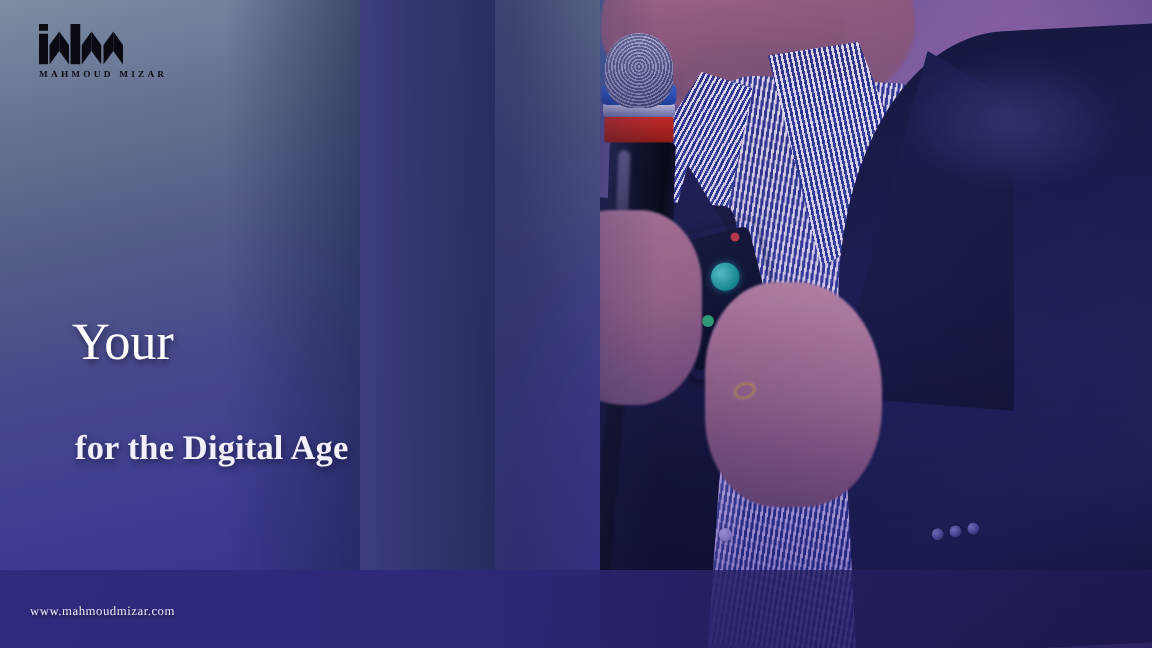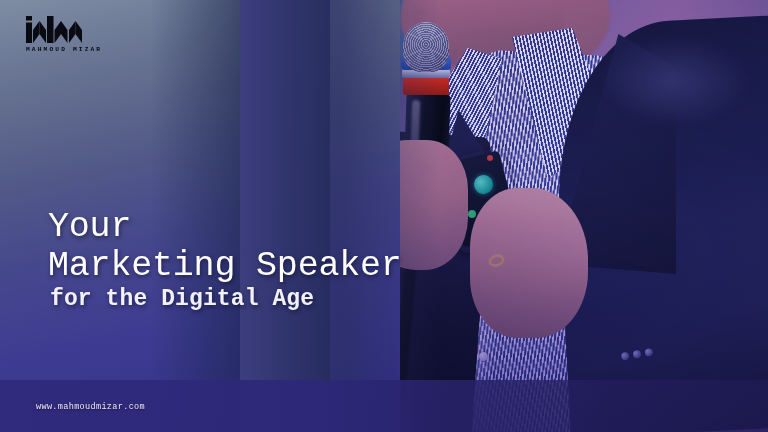--- a/index.html
+++ b/index.html
@@ -2,21 +2,21 @@
 <html><head>
 <meta charset="utf-8">
 <style>
   html,body{margin:0;padding:0;background:#1a1633;}
   *{box-sizing:border-box;}
 
   #stage{
     position:relative;
     width:768px;height:432px;
     overflow:hidden;
-    font-family:Liberation Mono, monospace;
+    font-family:Liberation Serif, serif;
     background:#be185d;
   }
 
   
   .photo{position:absolute;inset:0;overflow:hidden;}
 
   
   .backdrop{
     position:absolute;inset:0;
     background:
@@ -247,21 +247,20 @@
       rgba(47,42,124,.97) 0%,
       rgba(45,40,120,.95) 42%,
       rgba(40,34,104,.86) 62%,
       rgba(36,30,94,.72) 80%,
       rgba(33,28,88,.60) 100%);
   }
   .footer-url{
     position:absolute;left:20px;bottom:20px;
     color:#eceaf6;font-size:8.5px;letter-spacing:.35px;
     text-shadow:0 1px 2px rgba(0,0,0,.5);
-    margin-left:16px;
   }
 
   
   .logo{position:absolute;left:26px;top:16px;width:100px;}
   .logo-mark{display:block;width:63px;height:27px;}
   .logo-word{
     margin-top:3px;color:#0a0a12;font-size:6.2px;letter-spacing:2.15px;
     font-weight:700;white-space:nowrap;
   }
 
@@ -354,20 +353,19 @@
 
         <polygon points="86,54 86,28 99,10 99,36"></polygon>
         <polygon points="99,10 112,28 112,54 99,36"></polygon>
       </g>
     </svg>
     <div class="logo-word">MAHMOUD MIZAR</div>
   </div>
 
   <div class="headline">
     <span>Your</span>
-    <span class="l2">Marketing Speaker</span>
   </div>
   <div class="subheadline">for the Digital Age</div>
 
   <div class="bottombar"></div>
   <div class="footer-url">www.mahmoudmizar.com</div>
 
 </div>
 
 </body></html>

